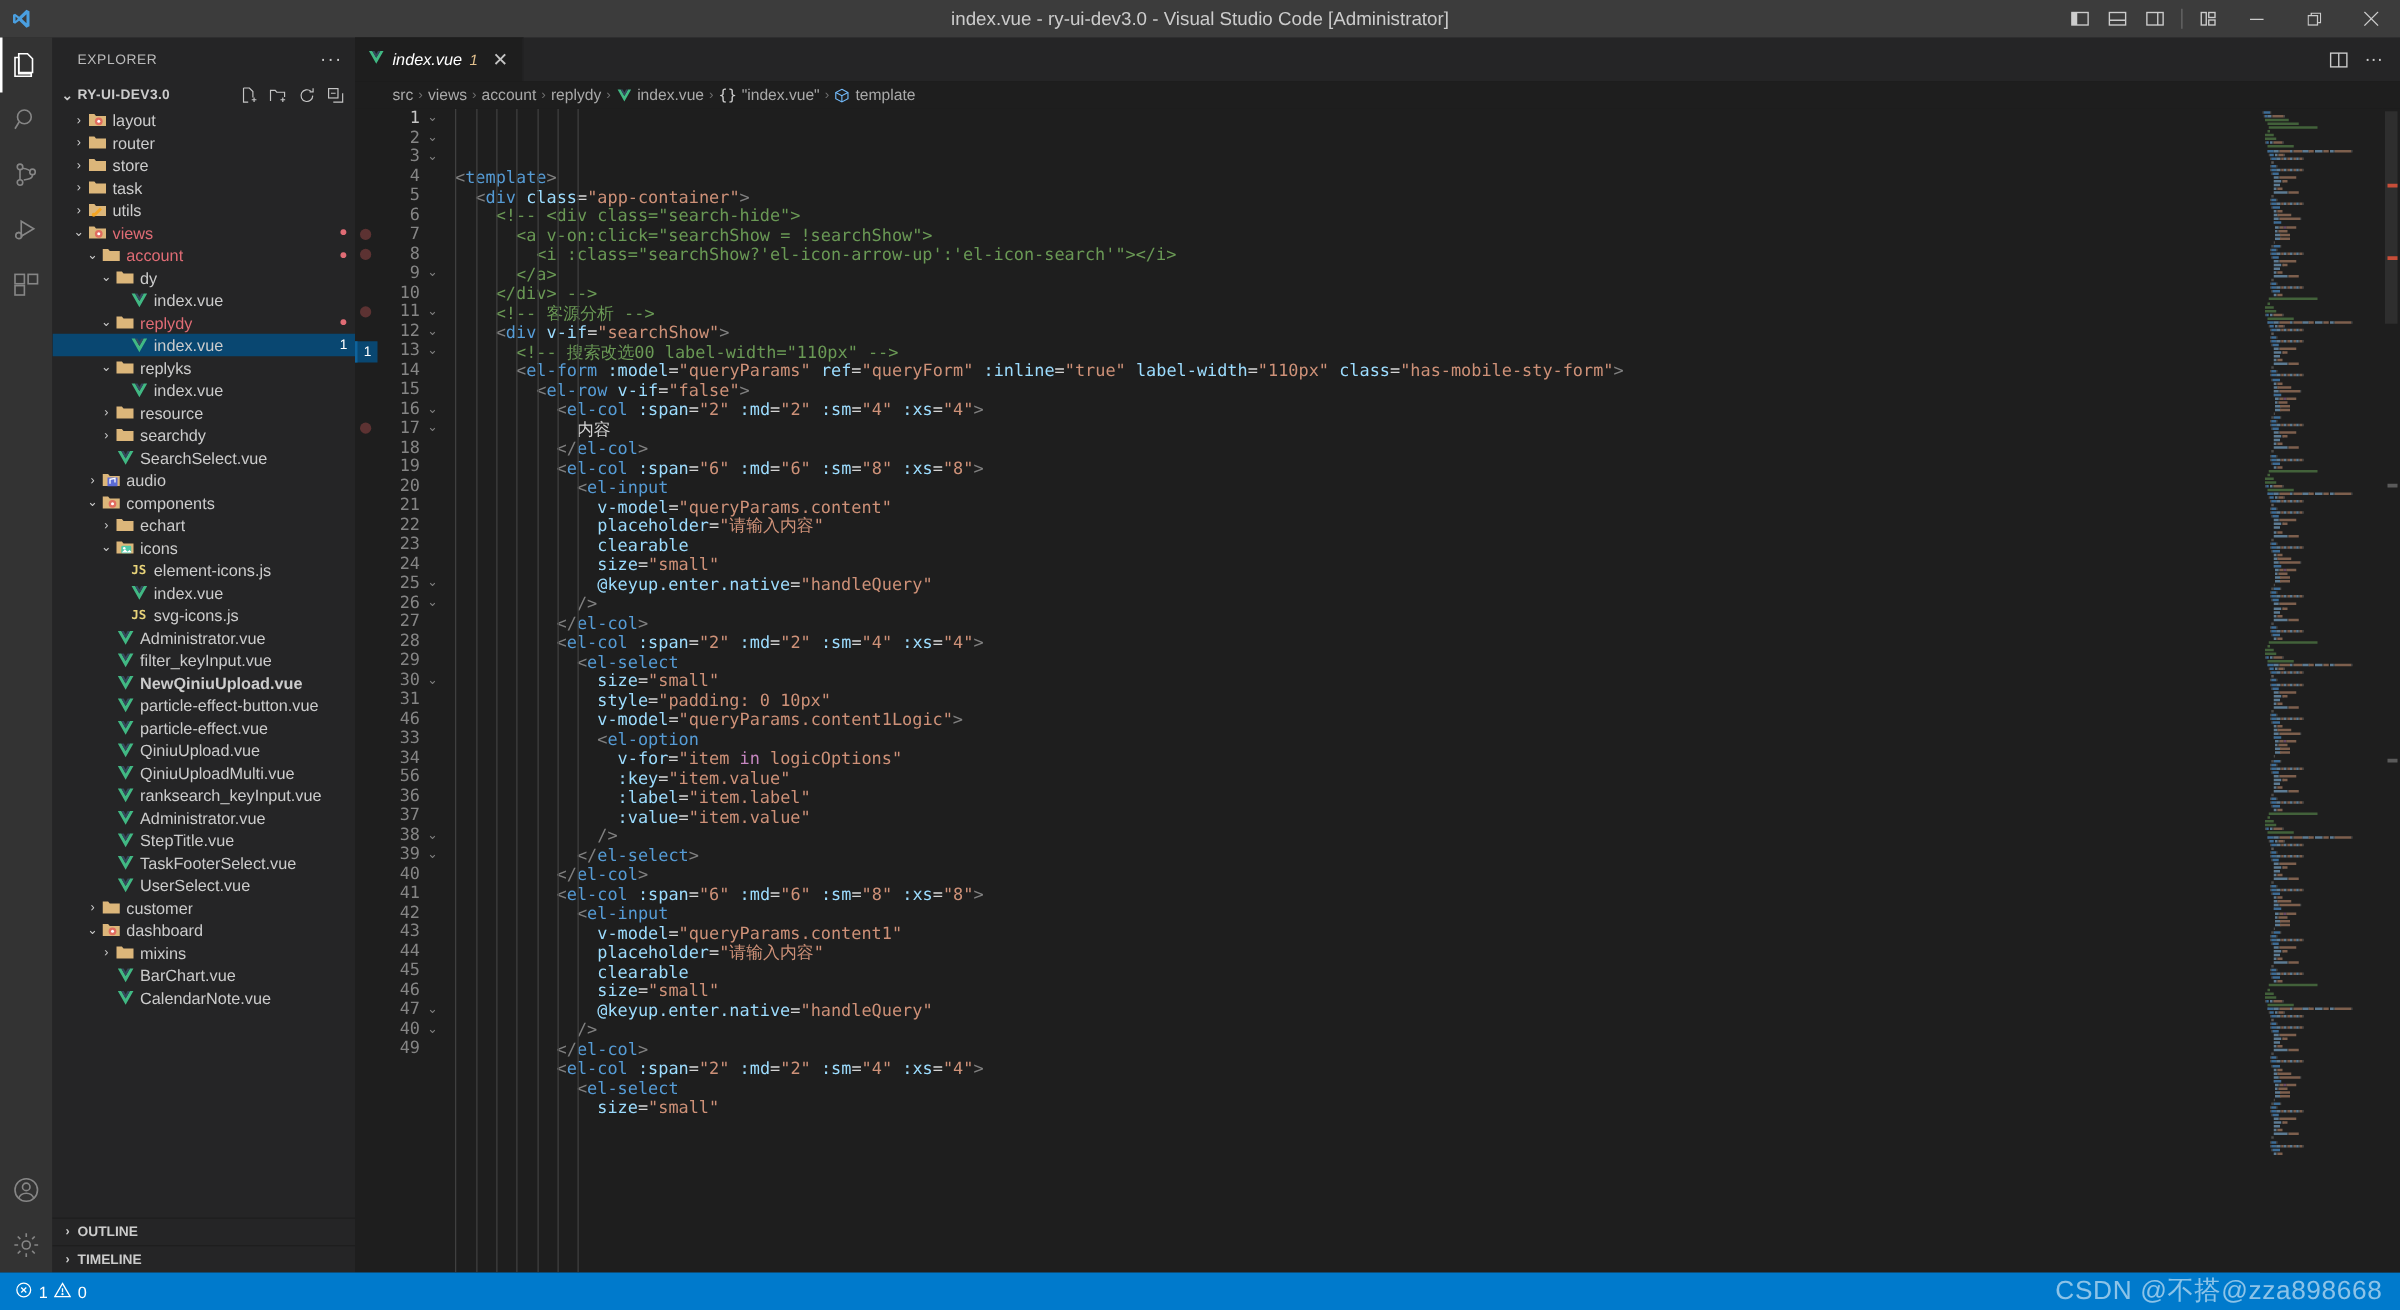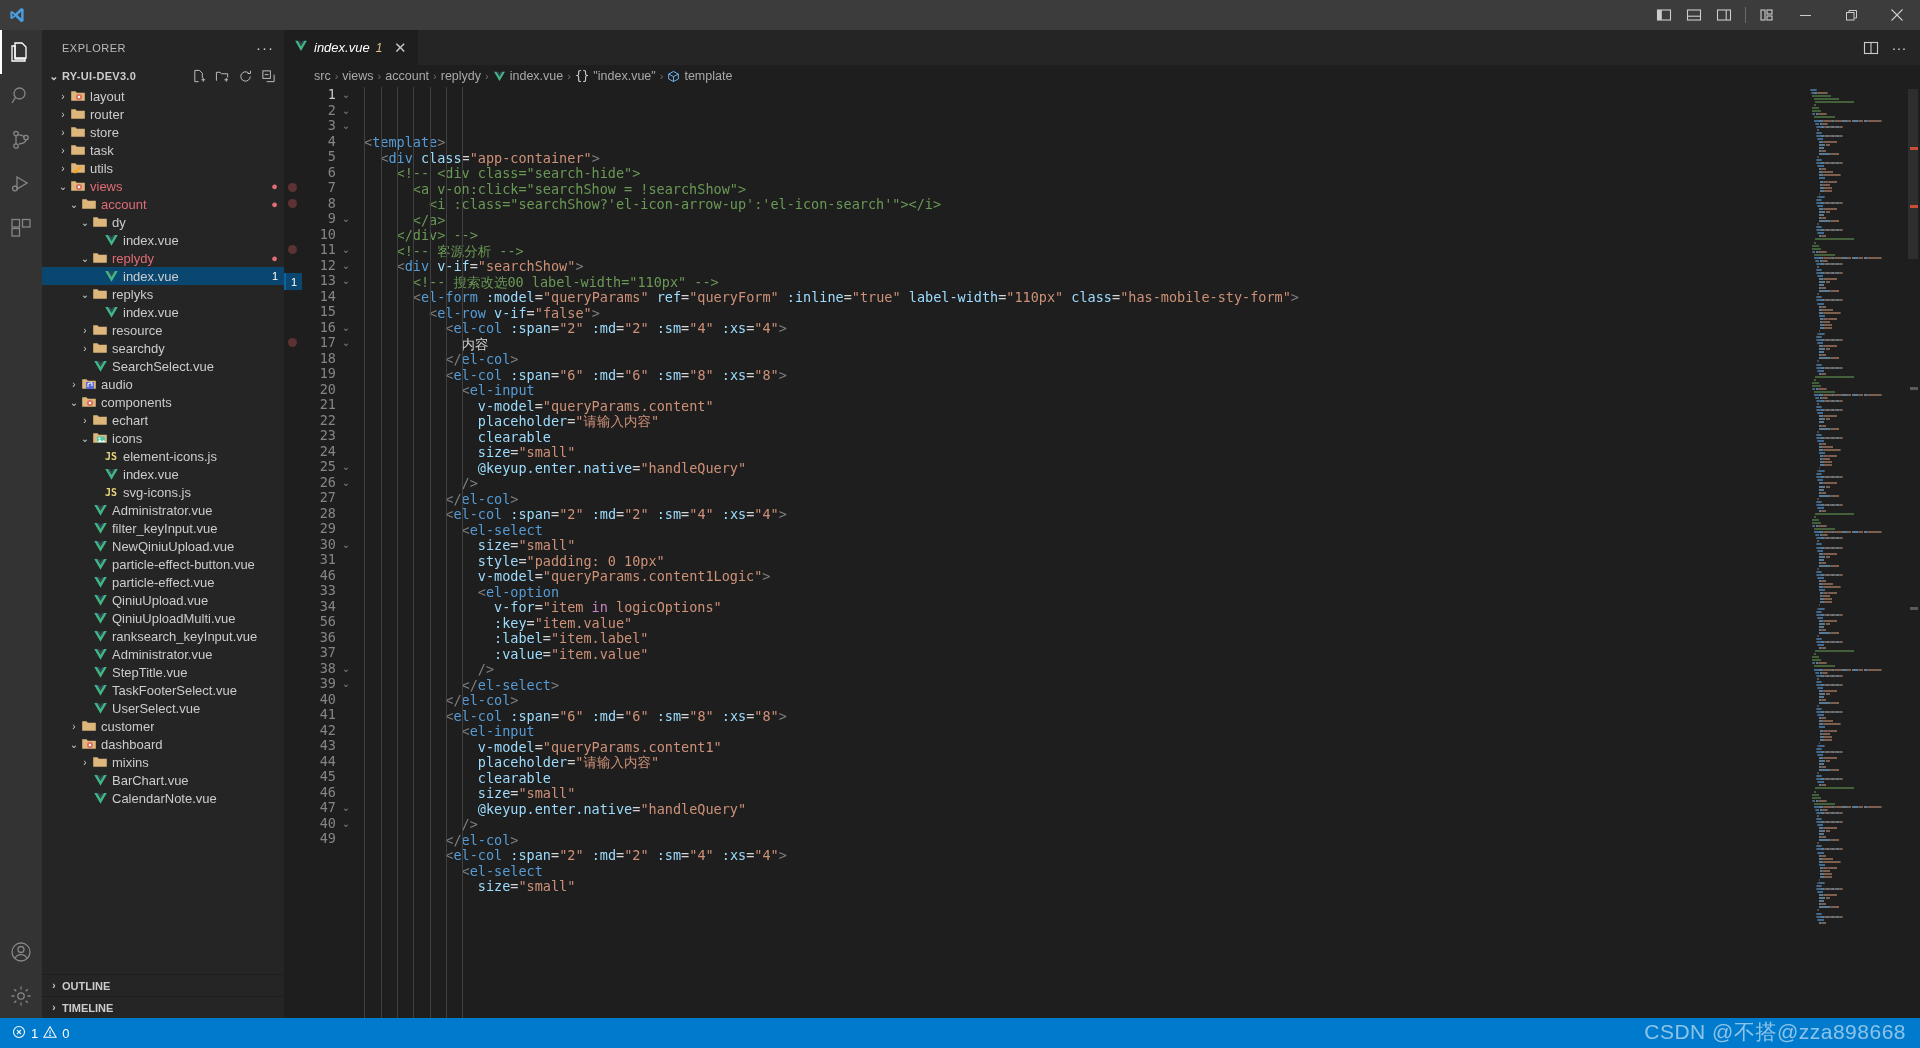--- a/index.html
+++ b/index.html
@@ -185,20 +185,21 @@
 <body>
 
 <div id="app">
 
   <div class="titlebar">
     <div class="tb-logo">
       <svg viewBox="0 0 24 24">
           <path fill="#4a9fe0" d="M17.5 2.5 9.8 9.9 5.4 6.6 3.2 7.7v8.6l2.2 1.1 4.4-3.3 7.7 7.4 3.3-1.6V4.1zM17.6 7.3v9.4l-5-4.7zM5.9 9.5l2.5 2.5-2.5 2.5z"></path>
         </svg>
     </div>
+    <div class="tb-title">index.vue - ry-ui-dev3.0 - Visual Studio Code [Administrator]</div>
     <div class="tb-right">
       <div class="tb-icon">
         <svg width="16" height="16" viewBox="0 0 16 16">
             <rect x="1.5" y="3" width="13" height="10" fill="none" stroke="#cccccc" stroke-width="1.1"></rect>
             <rect x="1.5" y="3" width="4.3" height="10" fill="#cccccc"></rect>
           </svg>
       </div>
       <div class="tb-icon">
         <svg width="16" height="16" viewBox="0 0 16 16">
             <rect x="1.5" y="3" width="13" height="10" fill="none" stroke="#cccccc" stroke-width="1.1"></rect>
@@ -571,21 +572,21 @@
           <div class="row" style="padding-left: 37px;">
             <span class="tw"></span>
             <span class="ico">
               <svg width="15" height="15" viewBox="0 0 24 24">
                 <path fill="#41b883" d="M2 3h4.5L12 12.5 17.5 3H22L12 20.5z"></path>
                 <path fill="#35495e" d="M6.5 3h3L12 7.3 14.5 3h3L12 12.5z"></path>
               </svg>
             </span>
             <span class="lbl clr-white">filter_keyInput.vue</span>
           </div>
-          <div class="row" style="padding-left: 37px;">
+          <div class="row" style="padding-left: 37px; font-weight: bold;">
             <span class="tw"></span>
             <span class="ico">
               <svg width="15" height="15" viewBox="0 0 24 24">
                 <path fill="#41b883" d="M2 3h4.5L12 12.5 17.5 3H22L12 20.5z"></path>
                 <path fill="#35495e" d="M6.5 3h3L12 7.3 14.5 3h3L12 12.5z"></path>
               </svg>
             </span>
             <span class="lbl clr-white">NewQiniuUpload.vue</span>
           </div>
           <div class="row" style="padding-left: 37px;">

